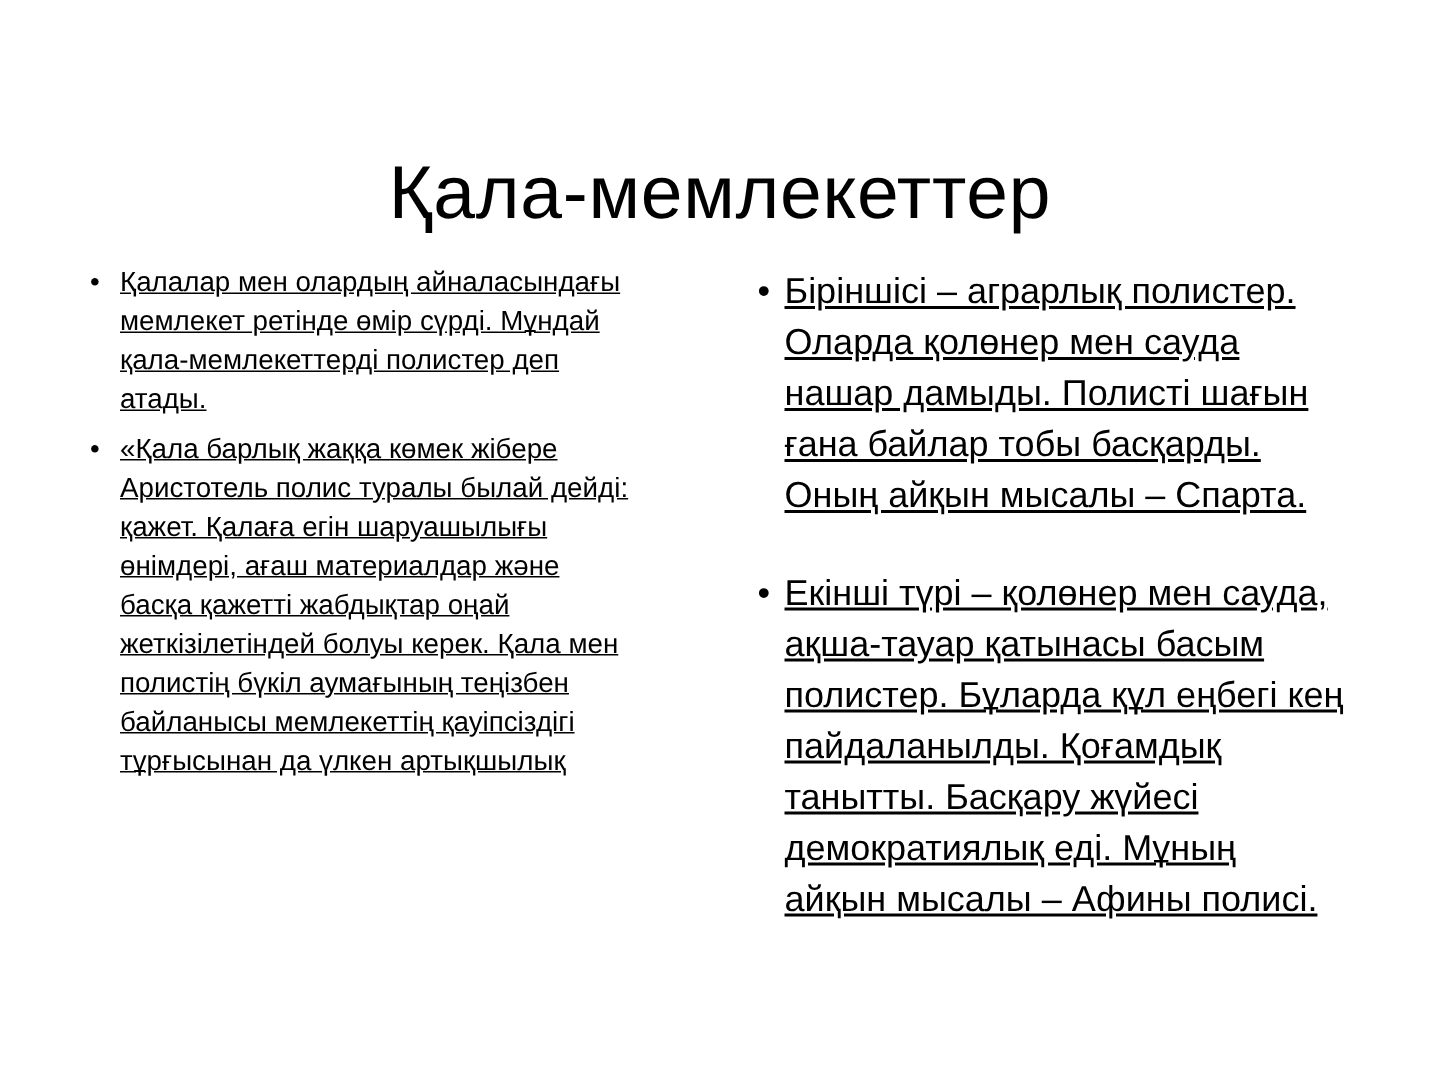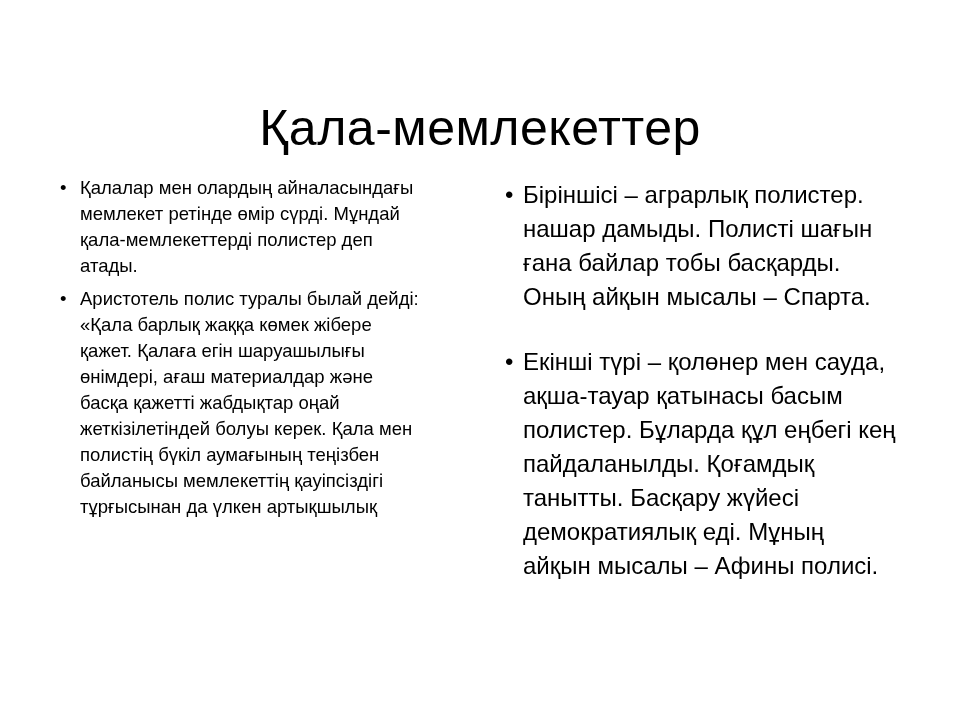--- a/index.html
+++ b/index.html
@@ -63,53 +63,55 @@
       position: absolute;
       left: 4px;
       top: 0;
     }
     .col-right .bullet {
       left: 5px;
     }
     .line {
       display: block;
       white-space: nowrap;
+      text-decoration: underline;
     }
   </style>
 </head>
 <body>
 
 <h1 class="title">Қала-мемлекеттер</h1>
 
 <ul class="col col-left">
   <li class="bullet-item">
     <span class="bullet">•</span>
     <span class="line">Қалалар мен олардың айналасындағы</span>
     <span class="line">мемлекет ретінде өмір сүрді. Мұндай</span>
     <span class="line">қала-мемлекеттерді полистер деп</span>
     <span class="line">атады.</span>
   </li>
   <li class="bullet-item">
     <span class="bullet">•</span>
+    <span class="line">«Қала барлық жаққа көмек жібере</span>
     <span class="line">Аристотель полис туралы былай дейді:</span>
-    <span class="line">«Қала барлық жаққа көмек жібере</span>
     <span class="line">қажет. Қалаға егін шаруашылығы</span>
     <span class="line">өнімдері, ағаш материалдар және</span>
     <span class="line">басқа қажетті жабдықтар оңай</span>
     <span class="line">жеткізілетіндей болуы керек. Қала мен</span>
     <span class="line">полистің бүкіл аумағының теңізбен</span>
     <span class="line">байланысы мемлекеттің қауіпсіздігі</span>
     <span class="line">тұрғысынан да үлкен артықшылық</span>
   </li>
 </ul>
 
 <ul class="col col-right">
   <li class="bullet-item">
     <span class="bullet">•</span>
     <span class="line">Біріншісі – аграрлық полистер.</span>
+    <span class="line">Оларда қолөнер мен сауда</span>
     <span class="line">нашар дамыды. Полисті шағын</span>
     <span class="line">ғана байлар тобы басқарды.</span>
     <span class="line">Оның айқын мысалы – Спарта.</span>
   </li>
   <li class="bullet-item">
     <span class="bullet">•</span>
     <span class="line">Екінші түрі – қолөнер мен сауда,</span>
     <span class="line">ақша-тауар қатынасы басым</span>
     <span class="line">полистер. Бұларда құл еңбегі кең</span>
     <span class="line">пайдаланылды. Қоғамдық</span>

